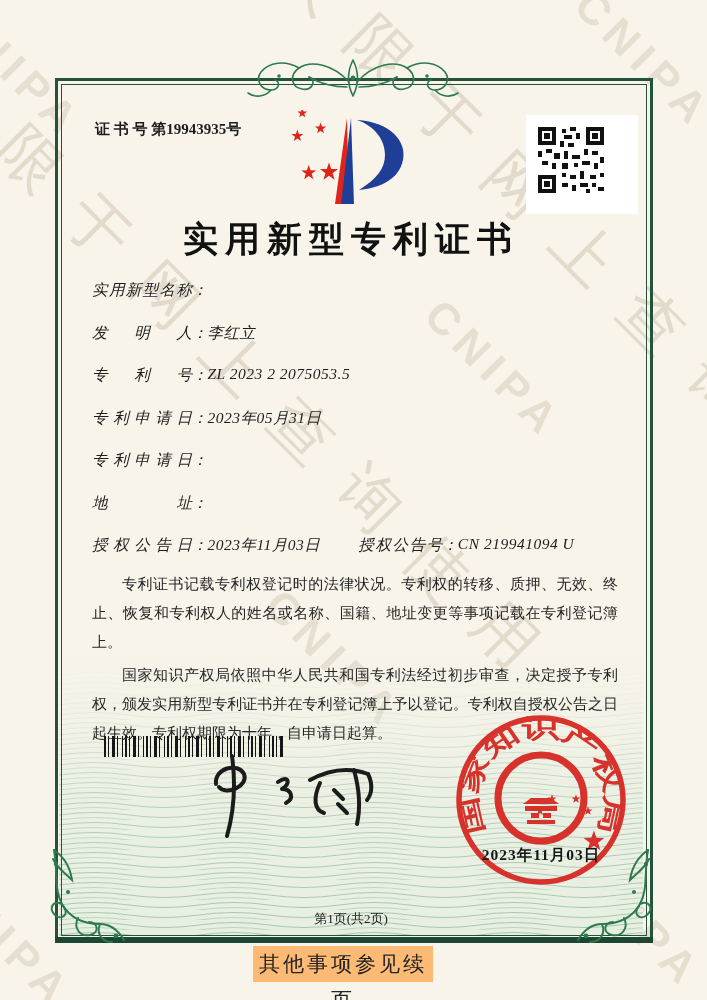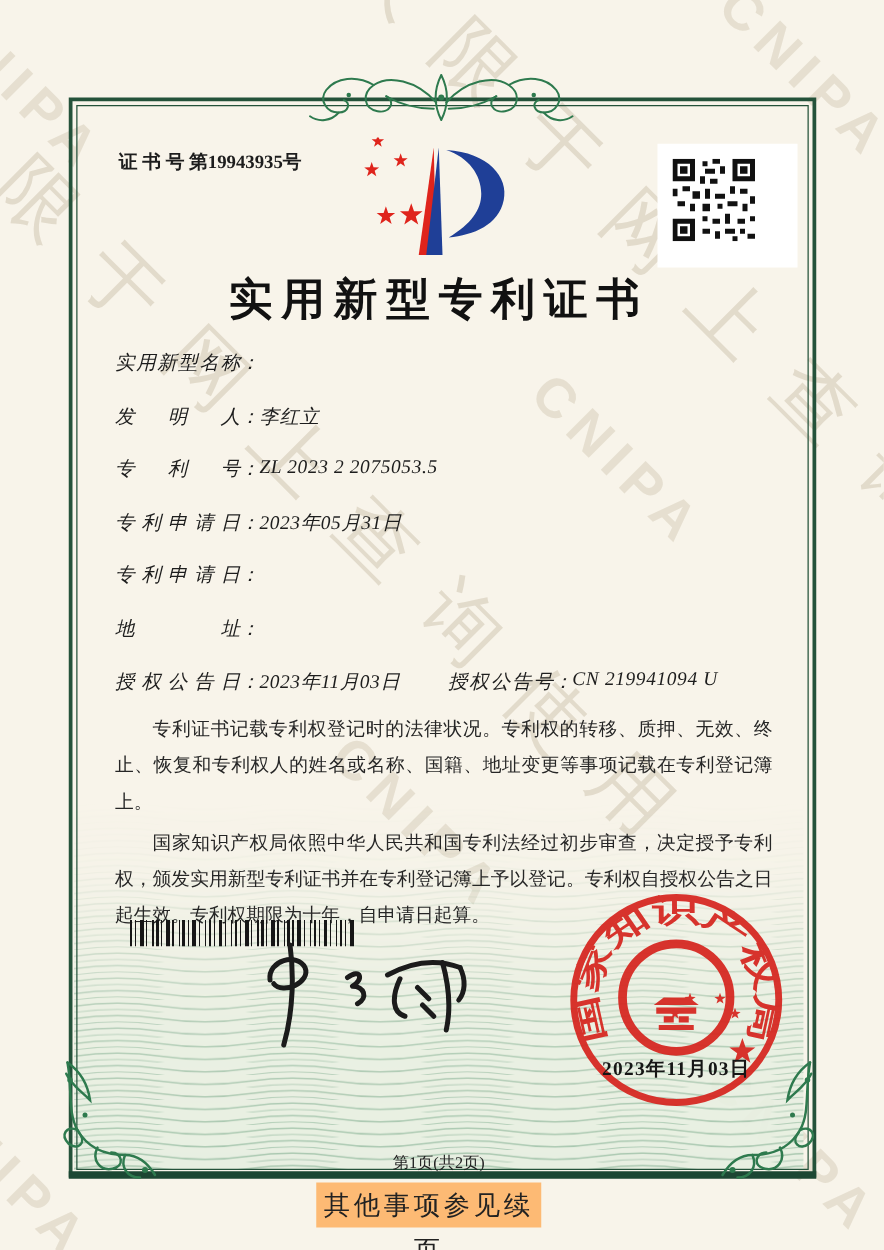--- a/index.html
+++ b/index.html
@@ -54,21 +54,21 @@
       #161616 8px 11px,transparent 11px 13px,#161616 13px 14px,transparent 14px 18px,
       #161616 18px 19px,transparent 19px 21px);}
   .director{position:absolute;left:95px;top:786px;z-index:5;
             font-family:"Liberation Sans",sans-serif;font-size:17px;color:#141414;}
   .director div{margin-bottom:11px;}
   .signature{position:absolute;left:192px;top:748px;z-index:6;}
   .seal{position:absolute;left:453px;top:712px;width:176px;height:176px;z-index:6;}
   .seal-date{position:absolute;left:453px;top:845px;width:176px;text-align:center;
              font-size:15.5px;font-weight:bold;color:#161616;z-index:7;letter-spacing:1px;}
   .page-ind{position:absolute;left:55px;top:910px;width:592px;text-align:center;
-            font-size:13px;z-index:5;color:#222;margin-top:11px;}
+            font-size:13px;z-index:5;color:#222;}
   .cont-note{position:absolute;left:253px;top:946px;width:180px;height:36px;background:#fdba74;
              z-index:5;text-align:center;line-height:36px;font-size:21px;letter-spacing:3px;color:#222;}
 </style>
 </head>
 <body>
 
 <div class="page">
 
   <div>
     <div class="wm wm-cn" style="left:-30px;top:40px;">仅限于网上查询使用</div>

